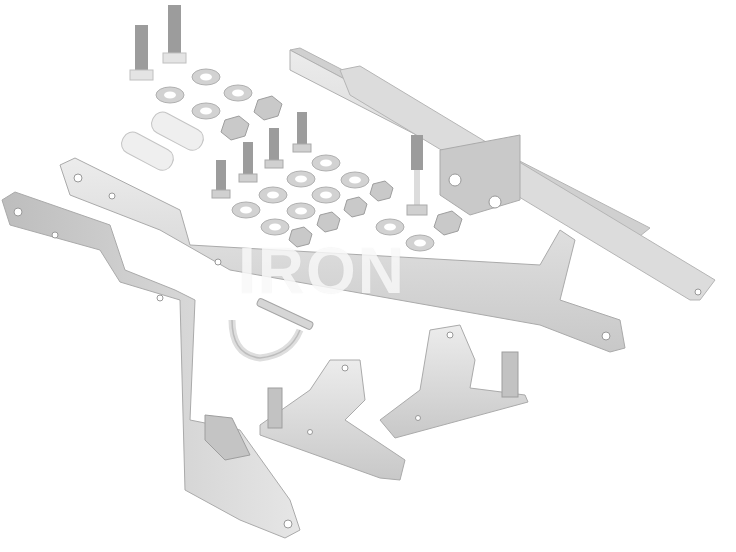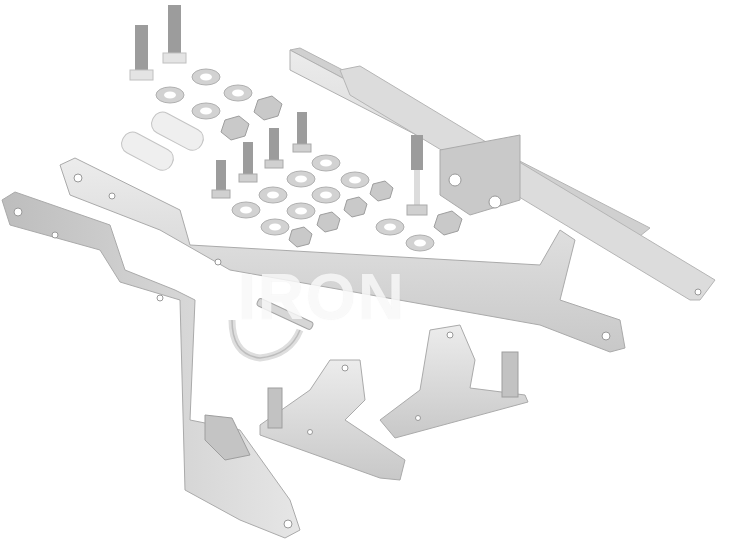--- a/index.html
+++ b/index.html
@@ -1,18 +1,18 @@
 <!DOCTYPE html>
 <html><head>
 <meta charset="utf-8">
 <style>
   html,body{margin:0;padding:0;background:#ffffff;}
   .stage{position:relative;width:736px;height:552px;overflow:hidden;background:#ffffff;font-family:"Liberation Sans",sans-serif;}
   svg{position:absolute;left:0;top:0;}
-  .watermark{position:absolute;left:238px;top:260px;font-size:64px;font-weight:bold;letter-spacing:2px;color:rgba(255,255,255,0.72);text-shadow:0 0 1px rgba(200,200,200,0.4);}
+  .watermark{position:absolute;left:238px;top:234px;font-size:64px;font-weight:bold;letter-spacing:2px;color:rgba(255,255,255,0.72);text-shadow:0 0 1px rgba(200,200,200,0.4);}
 </style>
 </head>
 <body>
 
 <div class="stage">
   <svg width="736" height="552" viewBox="0 0 736 552">
     <defs>
       <linearGradient id="steel" x1="0" y1="0" x2="0" y2="1">
         <stop offset="0" stop-color="#ececec"></stop>
         <stop offset="1" stop-color="#c8c8c8"></stop>

